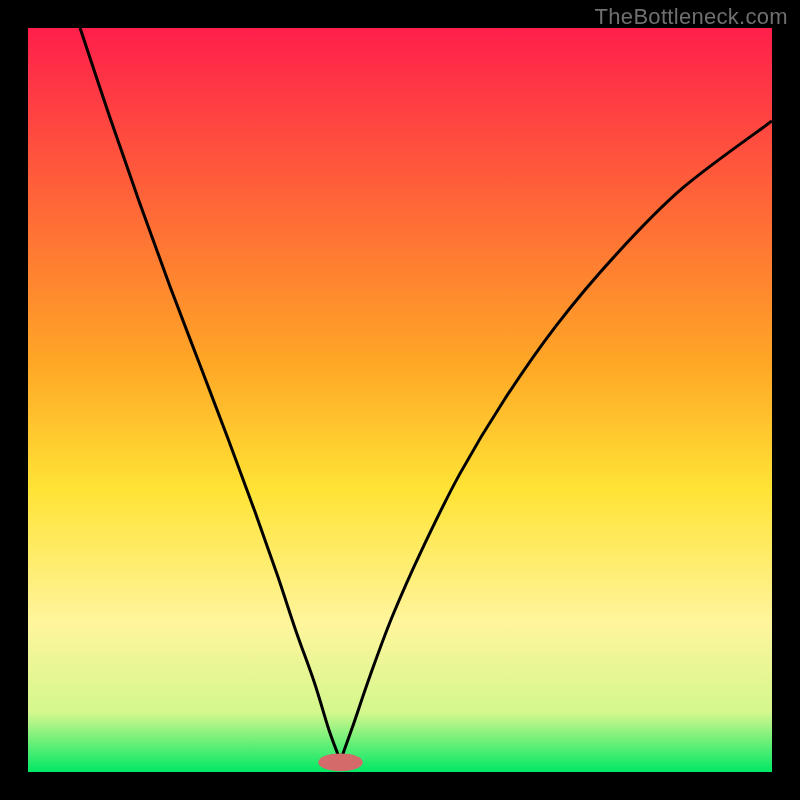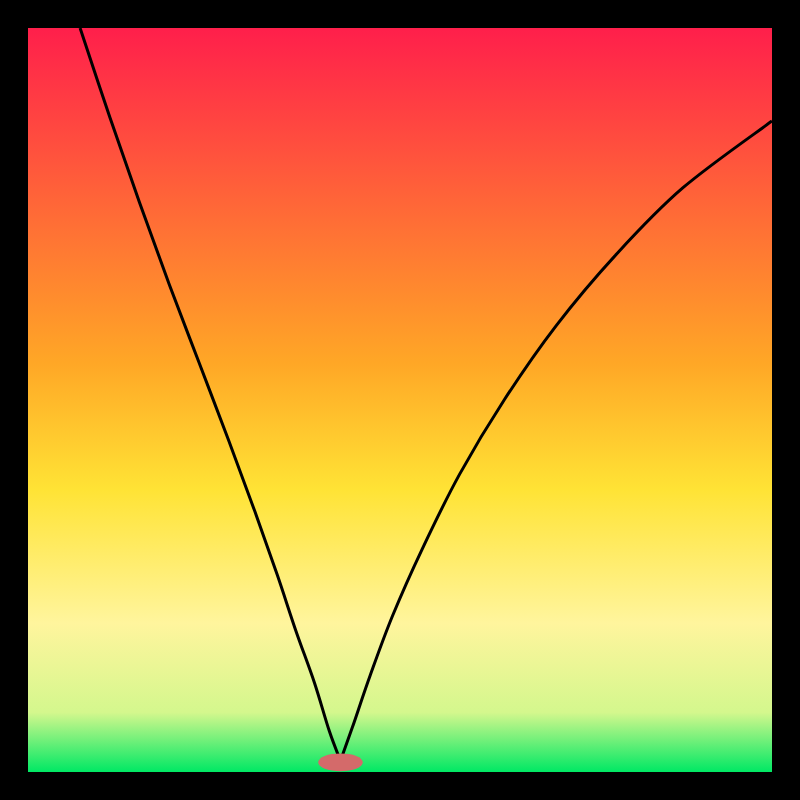--- a/index.html
+++ b/index.html
@@ -58,13 +58,14 @@
             <stop offset="100%" stop-color="#00e864"></stop>
           </linearGradient>
       </defs>
       <rect id="bg-rect" x="0" y="0" width="744" height="744" fill="url(#bg-grad)"></rect>
       <path id="curve-left" fill="none" stroke="#000" stroke-width="3" d="M 52.080000000000005 0 C 57.04 14.88 71.92 60.14 81.84 89.28 C 91.76 118.42 101.68 146.94 111.60 174.84 C 121.52 202.74 131.44 230.02 141.36 256.68 C 151.28 283.34 161.20 308.76 171.12 334.80 C 181.04 360.84 191.58 388.12 200.88 412.92 C 210.18 437.72 218.86 461.28 226.92 483.60 C 234.98 505.92 242.42 527.00 249.24 546.84 C 256.06 566.68 261.64 584.66 267.84 602.64 C 274.04 620.62 280.86 637.98 286.44 654.72 C 292.02 671.46 296.98 690.06 301.32 703.08 C 305.66 716.10 310.62 727.88 312.48 732.84"></path>
       <path id="curve-right" fill="none" stroke="#000" stroke-width="3" d="M 312.47999999999996 732.84 C 314.46 727.26 319.42 713.62 324.38 699.36 C 329.34 685.10 335.54 665.88 342.24 647.28 C 348.94 628.68 355.88 608.84 364.56 587.76 C 373.24 566.68 383.16 544.36 394.32 520.80 C 405.48 497.24 417.88 471.20 431.52 446.40 C 445.16 421.60 460.04 396.80 476.16 372.00 C 492.28 347.20 509.64 321.78 528.24 297.60 C 546.84 273.42 566.68 249.86 587.76 226.92 C 608.84 203.98 628.68 182.28 654.72 159.96 C 680.76 137.64 729.12 104.16 744.00 93.00"></path>
       <ellipse id="vertex-marker" fill="#d46a6a" cx="312.48" cy="734.33" rx="22.32" ry="8.93"></ellipse>
     </svg>
   </div>
 
+  <div class="watermark">TheBottleneck.com</div>
 </div>
 
 </body></html>

